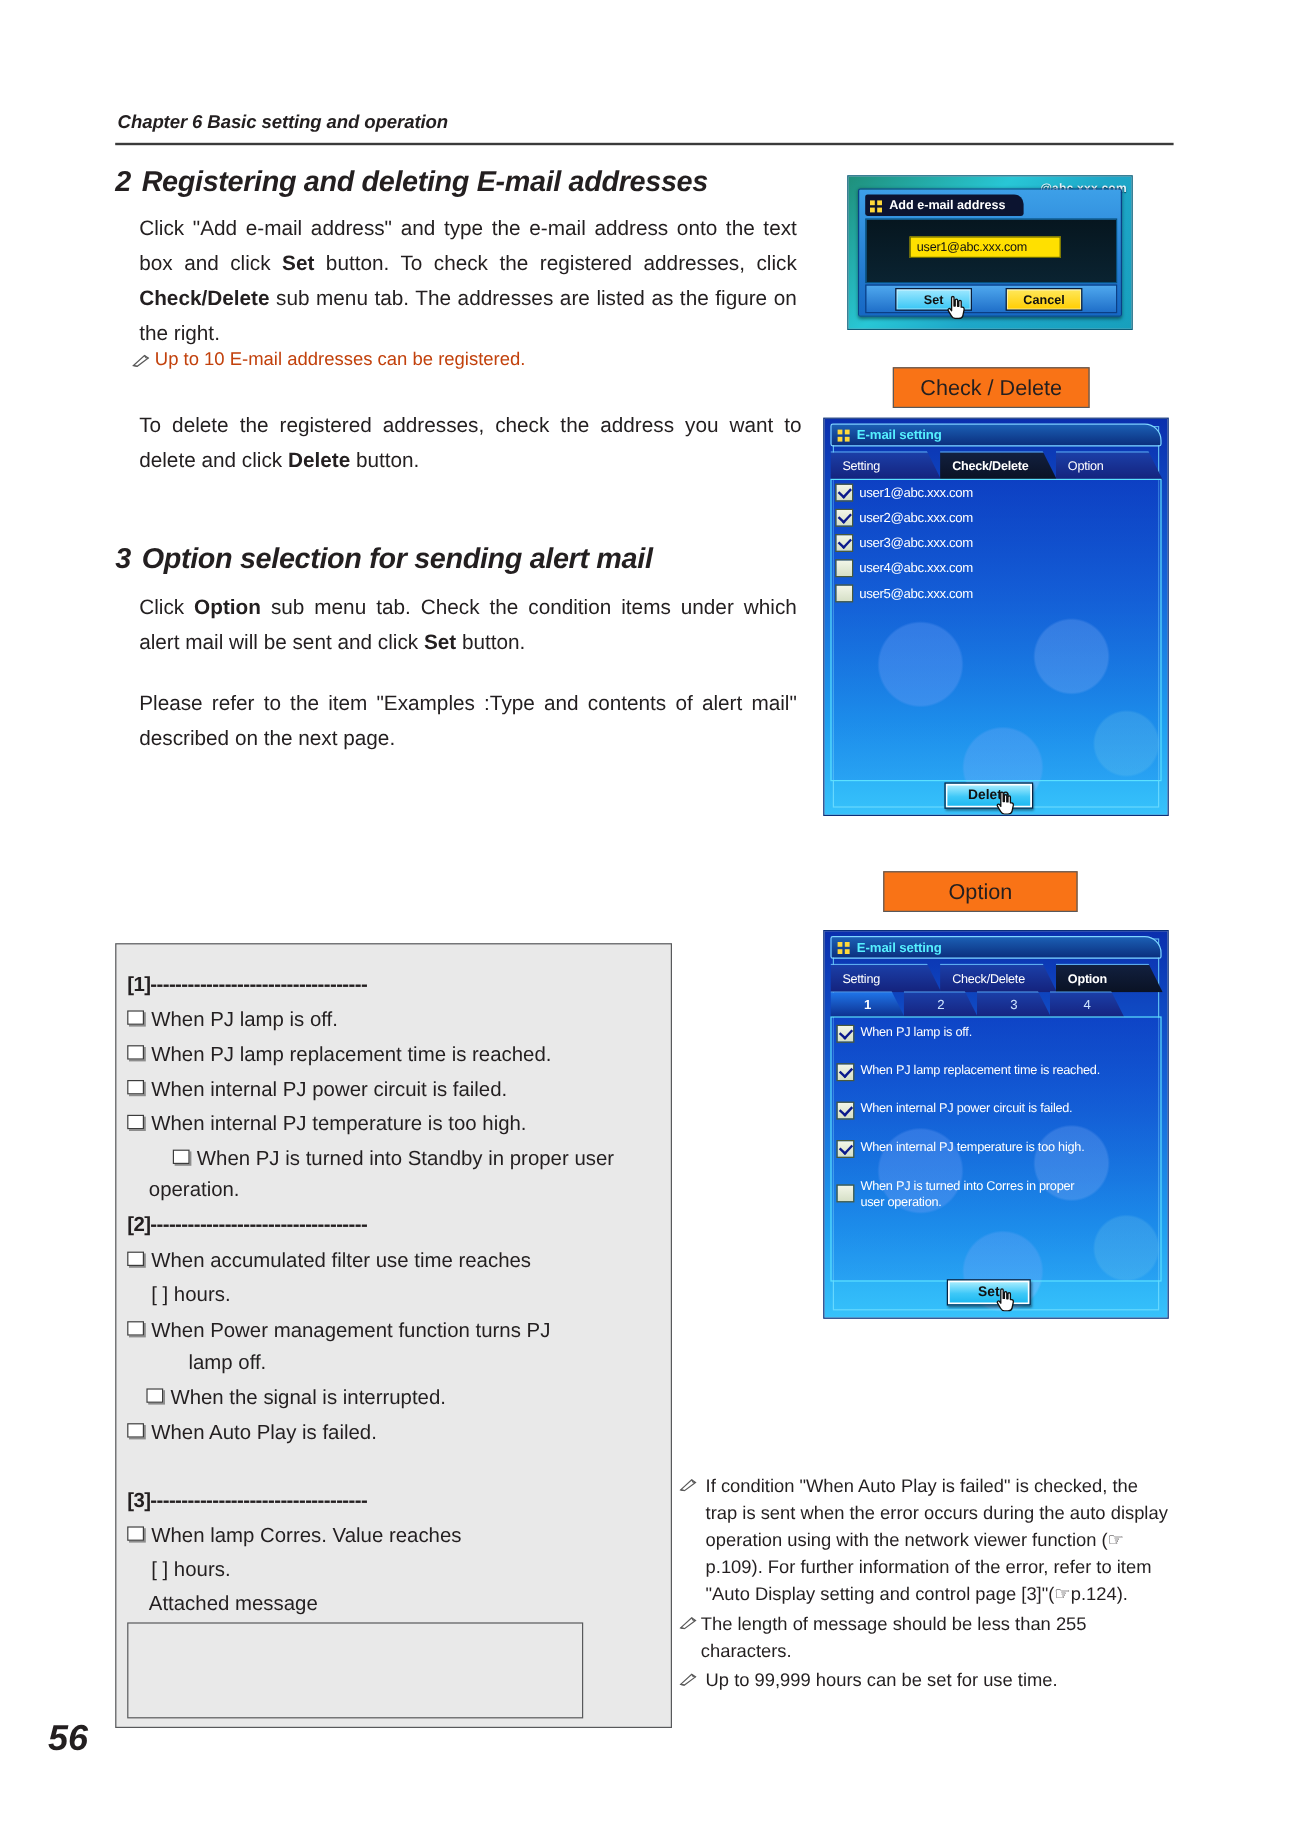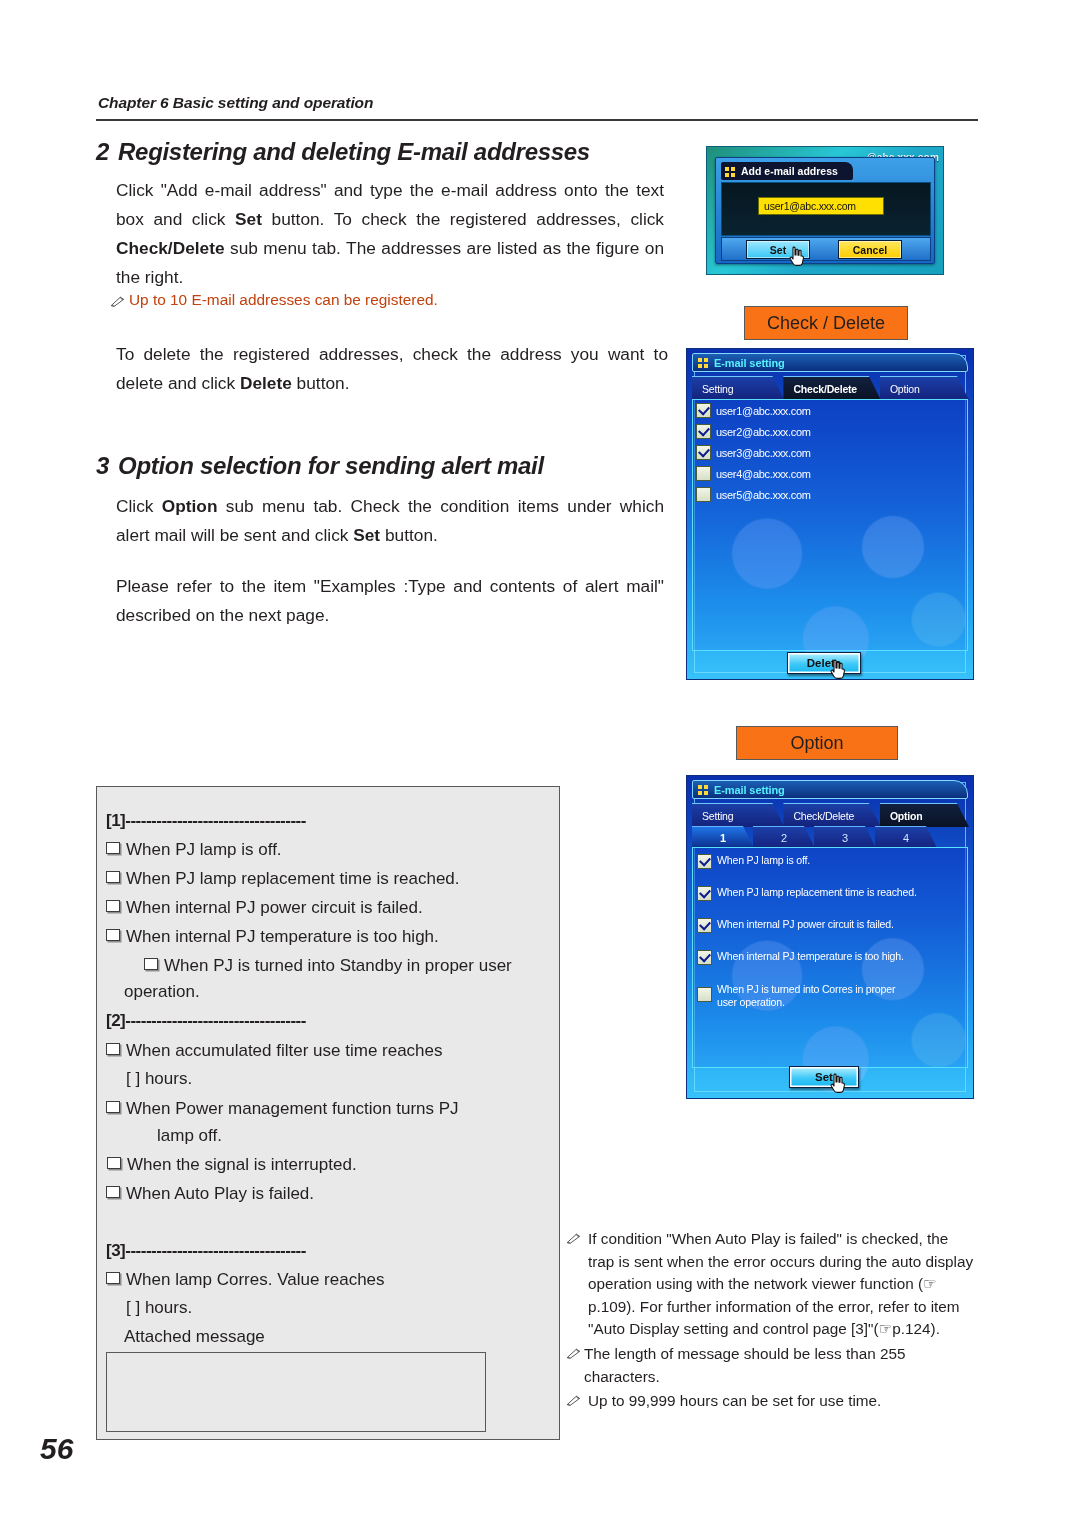--- a/index.html
+++ b/index.html
@@ -434,21 +434,21 @@
 <div class="gb-line" style="left:106px; top:893px;"><span class="sq"></span><span>When internal PJ power circuit is failed.</span></div>
 <div class="gb-line" style="left:106px; top:922px;"><span class="sq"></span><span>When internal PJ temperature is too high.</span></div>
 <div class="gb-line" style="left:106px; top:951px;padding-left:38px;"><span class="sq"></span><span>When PJ is turned into Standby in proper user</span></div>
 <div class="gb-line" style="left:124px; top:977px;">operation.</div>
 
 <div class="gb-line gb-marker" style="left:106px; top:1006px;">[2]-----------------------------------</div>
 <div class="gb-line" style="left:106px; top:1036px;"><span class="sq"></span><span>When accumulated filter use time reaches</span></div>
 <div class="gb-line" style="left:126px; top:1064px;">[      ] hours.</div>
 <div class="gb-line" style="left:106px; top:1094px;"><span class="sq"></span><span>When Power management function turns PJ</span></div>
 <div class="gb-line" style="left:124px; top:1121px;margin-left:33px;">lamp off.</div>
-<div class="gb-line" style="left:107px; top:1150px;"><span class="sq"></span><span>When the signal is interrupted.</span></div>
+<div class="gb-line" style="left:122px; top:1150px;"><span class="sq"></span><span>When the signal is interrupted.</span></div>
 <div class="gb-line" style="left:106px; top:1179px;"><span class="sq"></span><span>When Auto Play is failed.</span></div>
 
 <div class="gb-line gb-marker" style="left:106px; top:1236px;">[3]-----------------------------------</div>
 <div class="gb-line" style="left:106px; top:1265px;"><span class="sq"></span><span>When lamp Corres. Value reaches</span></div>
 <div class="gb-line" style="left:126px; top:1293px;">[      ] hours.</div>
 <div class="gb-line" style="left:124px; top:1322px;">Attached message</div>
 
 <div class="msg-box"></div>
 
 <div class="rnotes">

